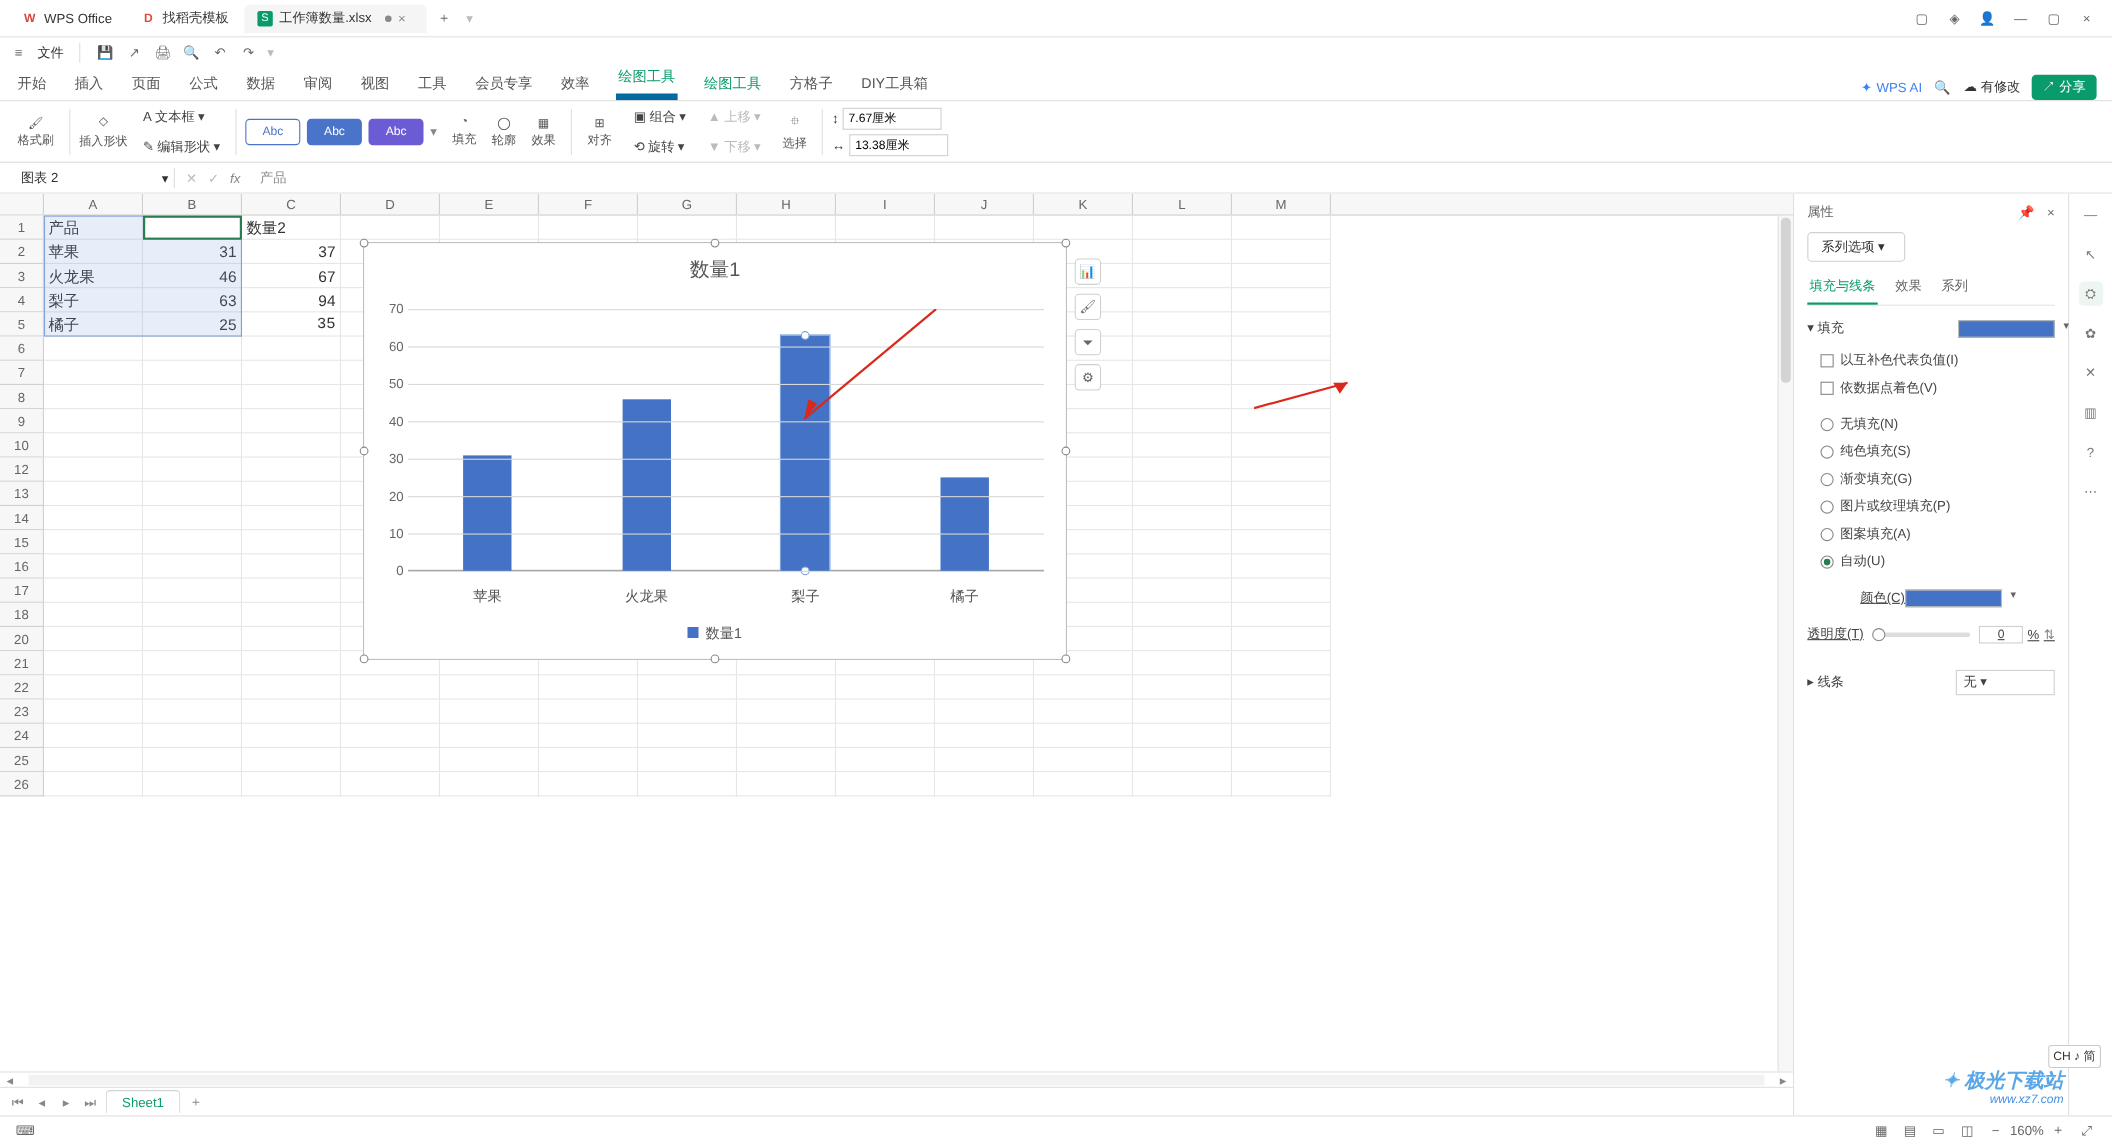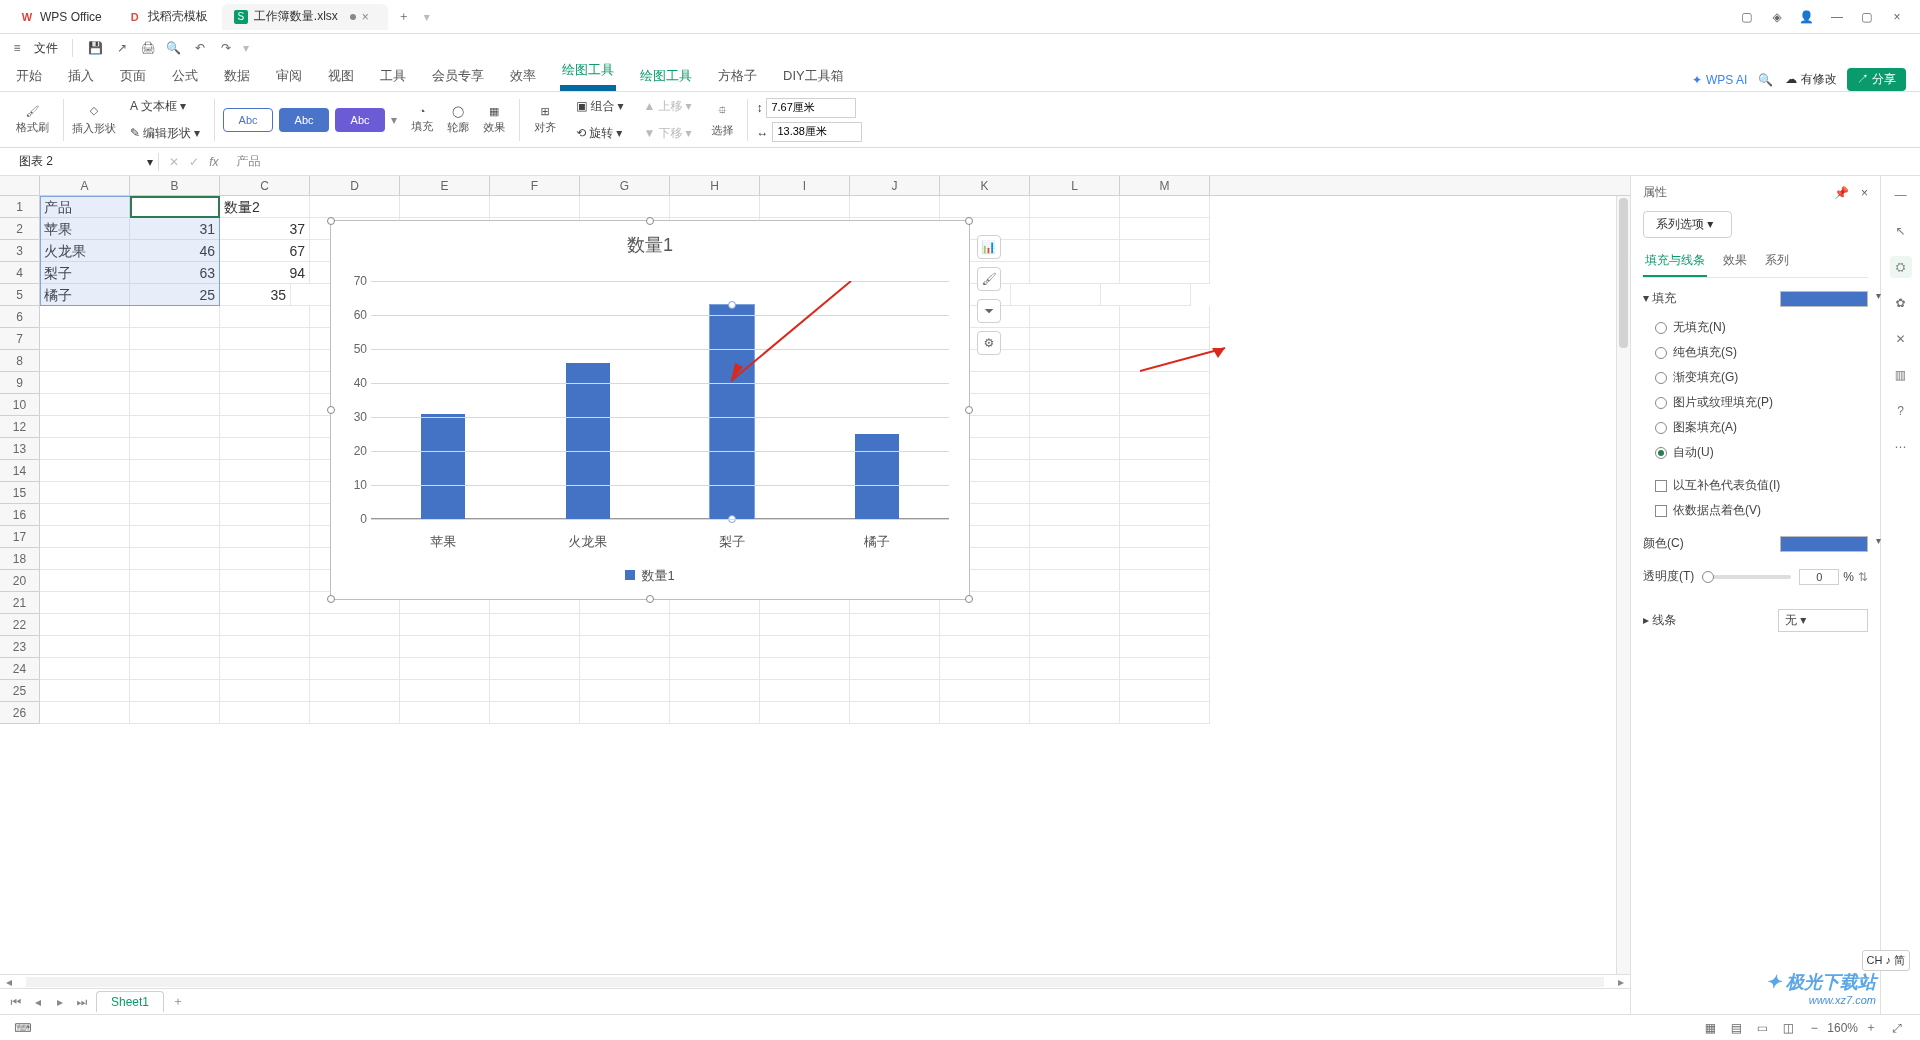--- a/index.html
+++ b/index.html
@@ -96,21 +96,21 @@
 .rpanel-tabs { display: flex; gap: 14px; border-bottom: 1px solid #e5e5e5; }
 .rpanel-tab { padding: 6px 2px; font-size: 12px; color: #666; }
 .rpanel-tab.active { color: #0a9b6d; border-bottom: 2px solid #0a9b6d; }
 .sect-head { display: flex; align-items: center; justify-content: space-between; font-size: 12px; color: #444; margin-top: 4px; }
 .color-swatch { width: 88px; height: 16px; background: #4472c4; border: 1px solid #bbb; position: relative; }
 .color-swatch::after { content: '▾'; position: absolute; right: -14px; top: -2px; font-size: 10px; color: #666; }
 .radio-row, .check-row { display: flex; align-items: center; gap: 6px; padding: 4px 0 4px 12px; font-size: 12px; color: #444; }
 .radio { width: 12px; height: 12px; border: 1px solid #888; border-radius: 50%; display: inline-block; position: relative; }
 .radio.on::after { content: ''; position: absolute; inset: 2px; background: #2a7d4f; border-radius: 50%; }
 .check { width: 12px; height: 12px; border: 1px solid #888; display: inline-block; }
-.prop-row { display: flex; align-items: center; justify-content: space-between; font-size: 12px; padding: 4px 0; color: #444; }
+.prop-row { display: flex; align-items: center; justify-content: center; font-size: 12px; padding: 4px 0; color: #444; text-decoration: underline; }
 .slider { flex: 1; height: 4px; background: #ddd; margin: 0 8px; position: relative; border-radius: 2px; }
 .slider::before { content: ''; position: absolute; left: 0; top: -4px; width: 10px; height: 10px; background: #fff; border: 1px solid #888; border-radius: 50%; }
 .numbox { width: 40px; border: 1px solid #d0d0d0; padding: 1px 4px; text-align: center; font-size: 11px; }
 .line-dd { width: 90px; border: 1px solid #d0d0d0; padding: 2px 6px; font-size: 12px; }
 
 
 .iconstrip { width: 40px; border-left: 1px solid #e0e0e0; display: flex; flex-direction: column; align-items: center; padding-top: 8px; gap: 14px; color: #777; }
 .iconstrip .ico { width: 22px; height: 22px; display: flex; align-items: center; justify-content: center; cursor: pointer; }
 
 
@@ -361,21 +361,21 @@
               <div class="cell" style="width: 90px;"></div>
               <div class="cell" style="width: 90px;"></div>
               <div class="cell" style="width: 90px;"></div>
               <div class="cell" style="width: 90px;"></div>
               <div class="cell" style="width: 90px;"></div>
             </div>
             <div class="row">
               <div class="rowhead">5</div>
               <div class="cell" style="width: 90px;">橘子</div>
               <div class="cell num" style="width: 90px;">25</div>
-              <div class="cell num" style="width: 71px;">35</div>
+              <div class="cell num" style="width: 90px; font-family: Liberation Mono, monospace;">35</div>
               <div class="cell" style="width: 90px;"></div>
               <div class="cell" style="width: 90px;"></div>
               <div class="cell" style="width: 90px;"></div>
               <div class="cell" style="width: 90px;"></div>
               <div class="cell" style="width: 90px;"></div>
               <div class="cell" style="width: 90px;"></div>
               <div class="cell" style="width: 90px;"></div>
               <div class="cell" style="width: 90px;"></div>
               <div class="cell" style="width: 90px;"></div>
               <div class="cell" style="width: 90px;"></div>
@@ -796,20 +796,30 @@
       <div><span class="series-dd"><span>系列选项</span> ▾</span></div>
       <div class="rpanel-tabs">
         <div class="rpanel-tab active">填充与线条</div>
         <div class="rpanel-tab">效果</div>
         <div class="rpanel-tab">系列</div>
       </div>
       <div class="sect-head">
         <span>▾ <span>填充</span></span>
         <span class="color-swatch"></span>
       </div>
+      <div id="fill-checks">
+          <div class="check-row">
+            <span class="check"></span>
+            <span>以互补色代表负值(I)</span>
+          </div>
+          <div class="check-row">
+            <span class="check"></span>
+            <span>依数据点着色(V)</span>
+          </div>
+        </div>
       <div id="fill-radios">
           <div class="radio-row">
             <span class="radio"></span>
             <span>无填充(N)</span>
           </div>
           <div class="radio-row">
             <span class="radio"></span>
             <span>纯色填充(S)</span>
           </div>
           <div class="radio-row">
@@ -820,30 +830,20 @@
             <span class="radio"></span>
             <span>图片或纹理填充(P)</span>
           </div>
           <div class="radio-row">
             <span class="radio"></span>
             <span>图案填充(A)</span>
           </div>
           <div class="radio-row">
             <span class="radio on"></span>
             <span>自动(U)</span>
-          </div>
-        </div>
-      <div id="fill-checks">
-          <div class="check-row">
-            <span class="check"></span>
-            <span>以互补色代表负值(I)</span>
-          </div>
-          <div class="check-row">
-            <span class="check"></span>
-            <span>依数据点着色(V)</span>
           </div>
         </div>
       <div class="prop-row">
         <span>颜色(C)</span>
         <span class="color-swatch"></span>
       </div>
       <div class="prop-row">
         <span>透明度(T)</span>
         <div class="slider"></div>
         <span class="numbox">0</span>

